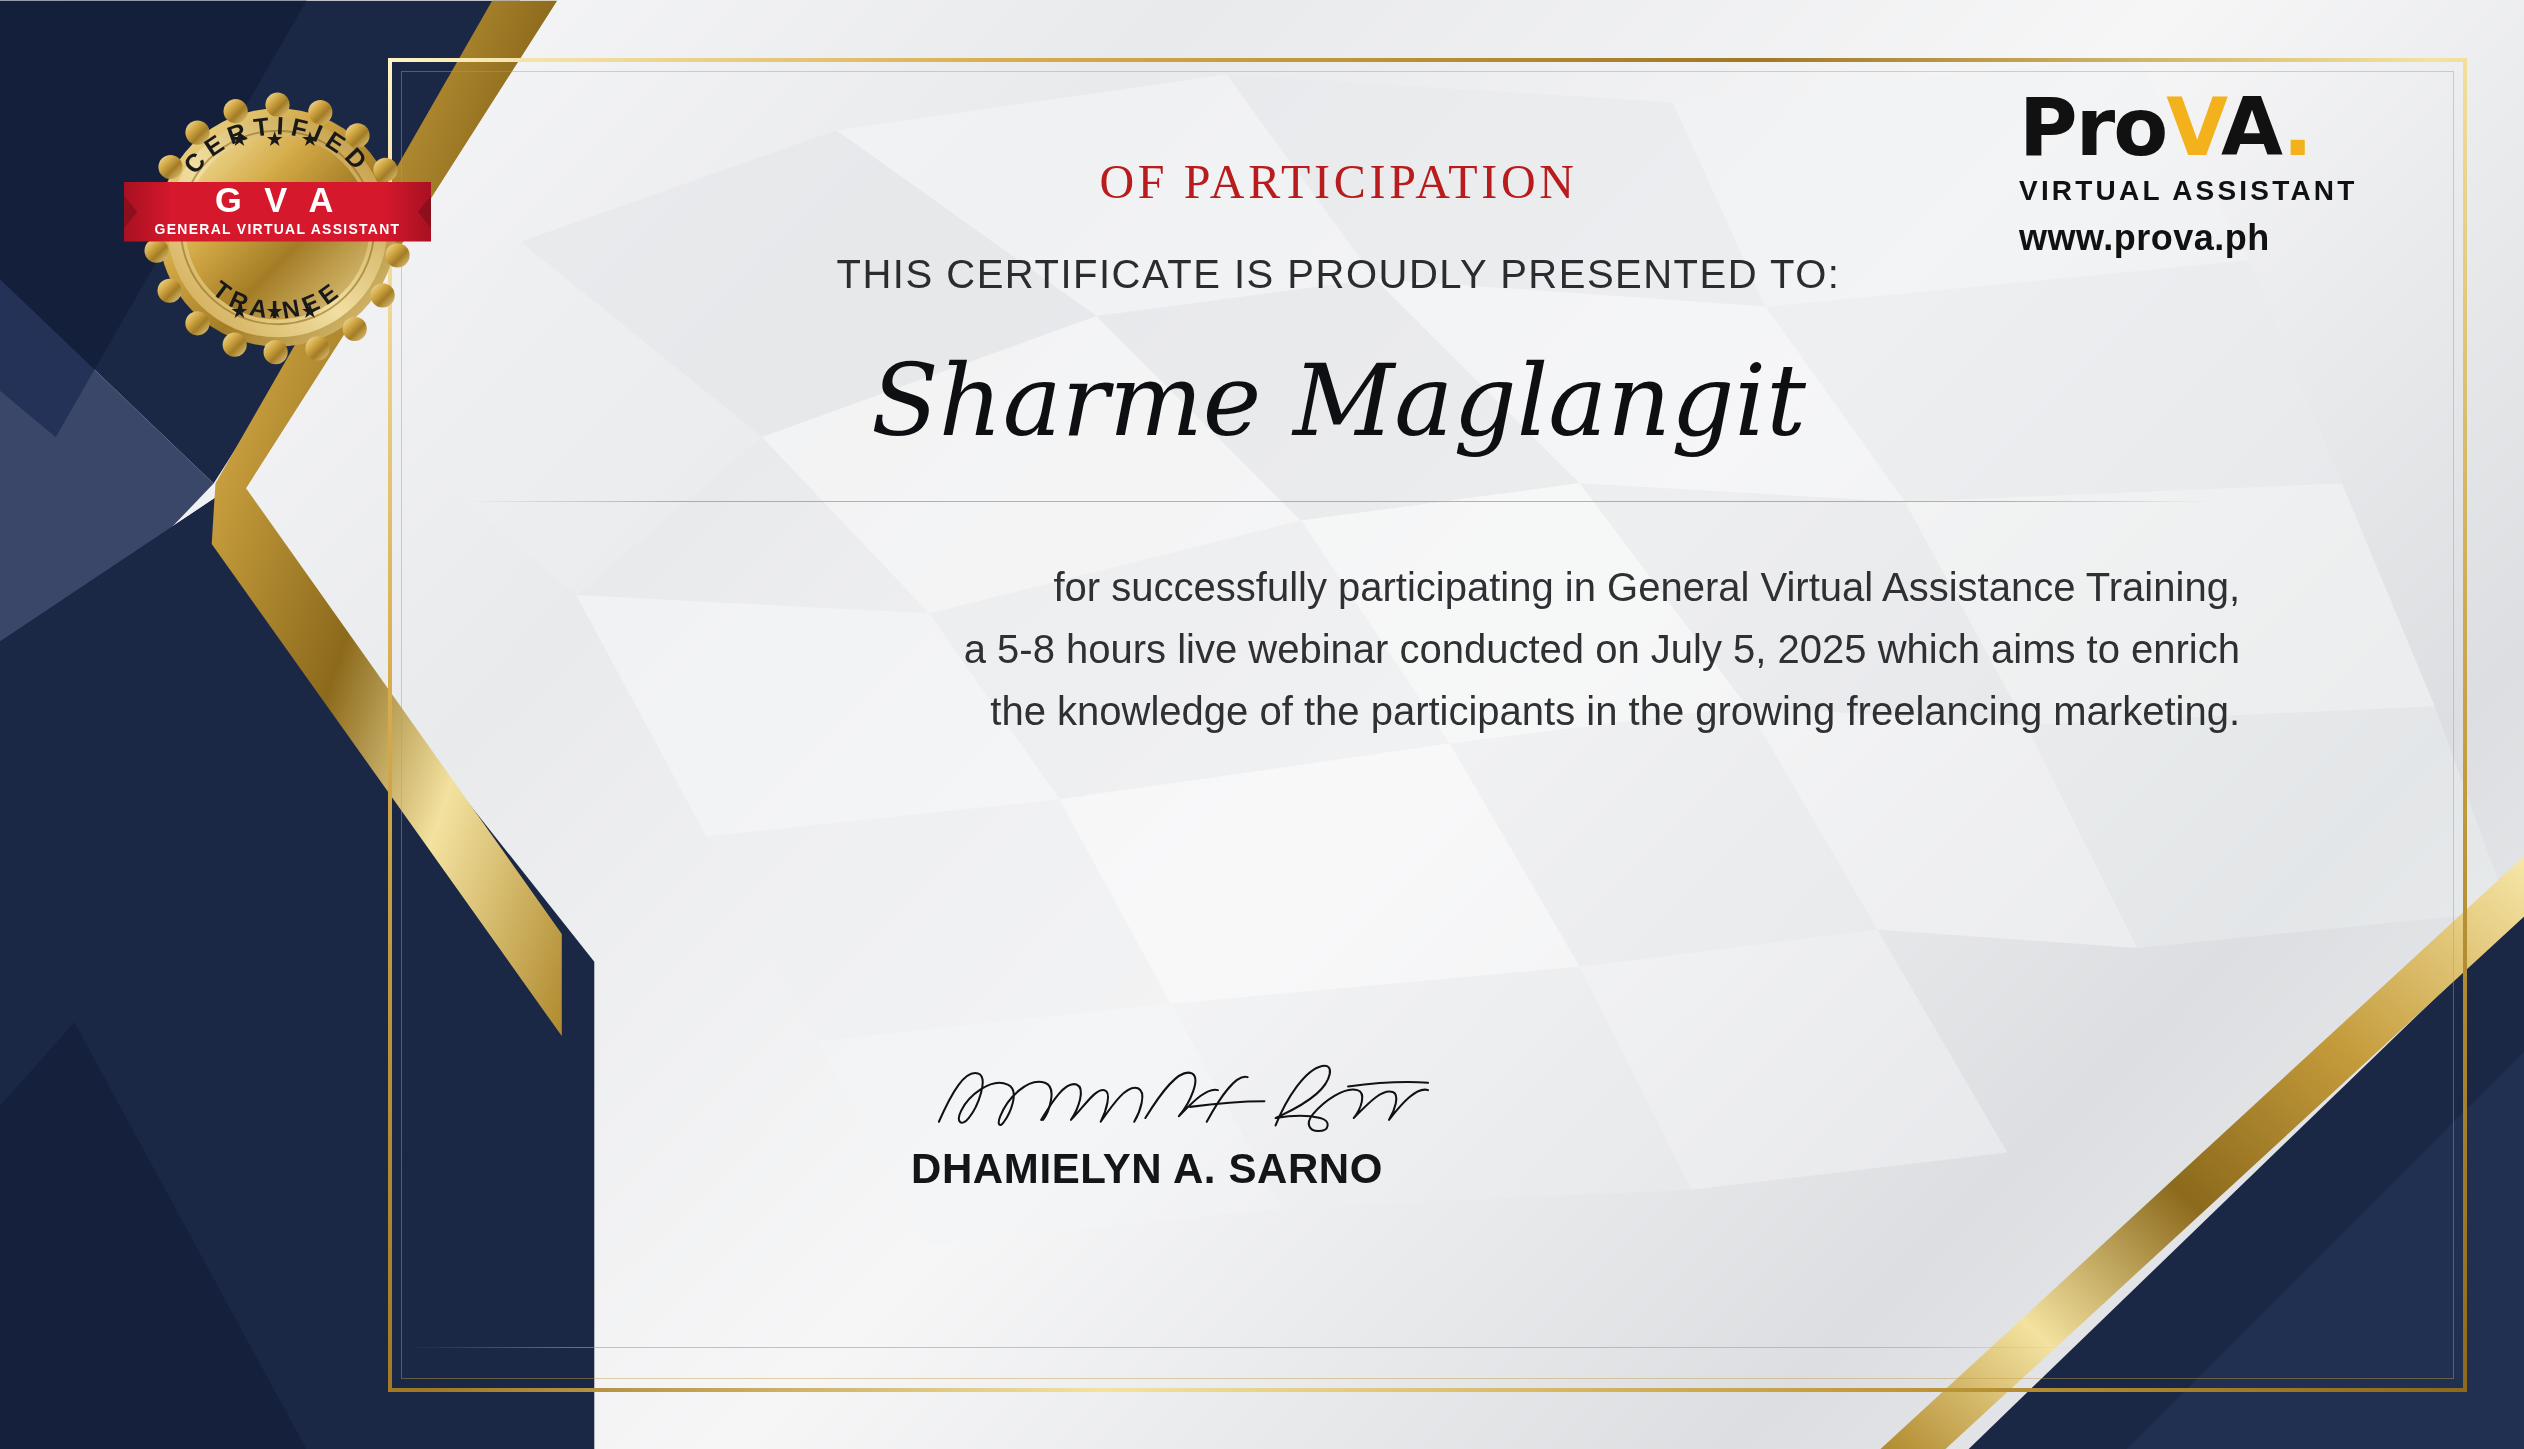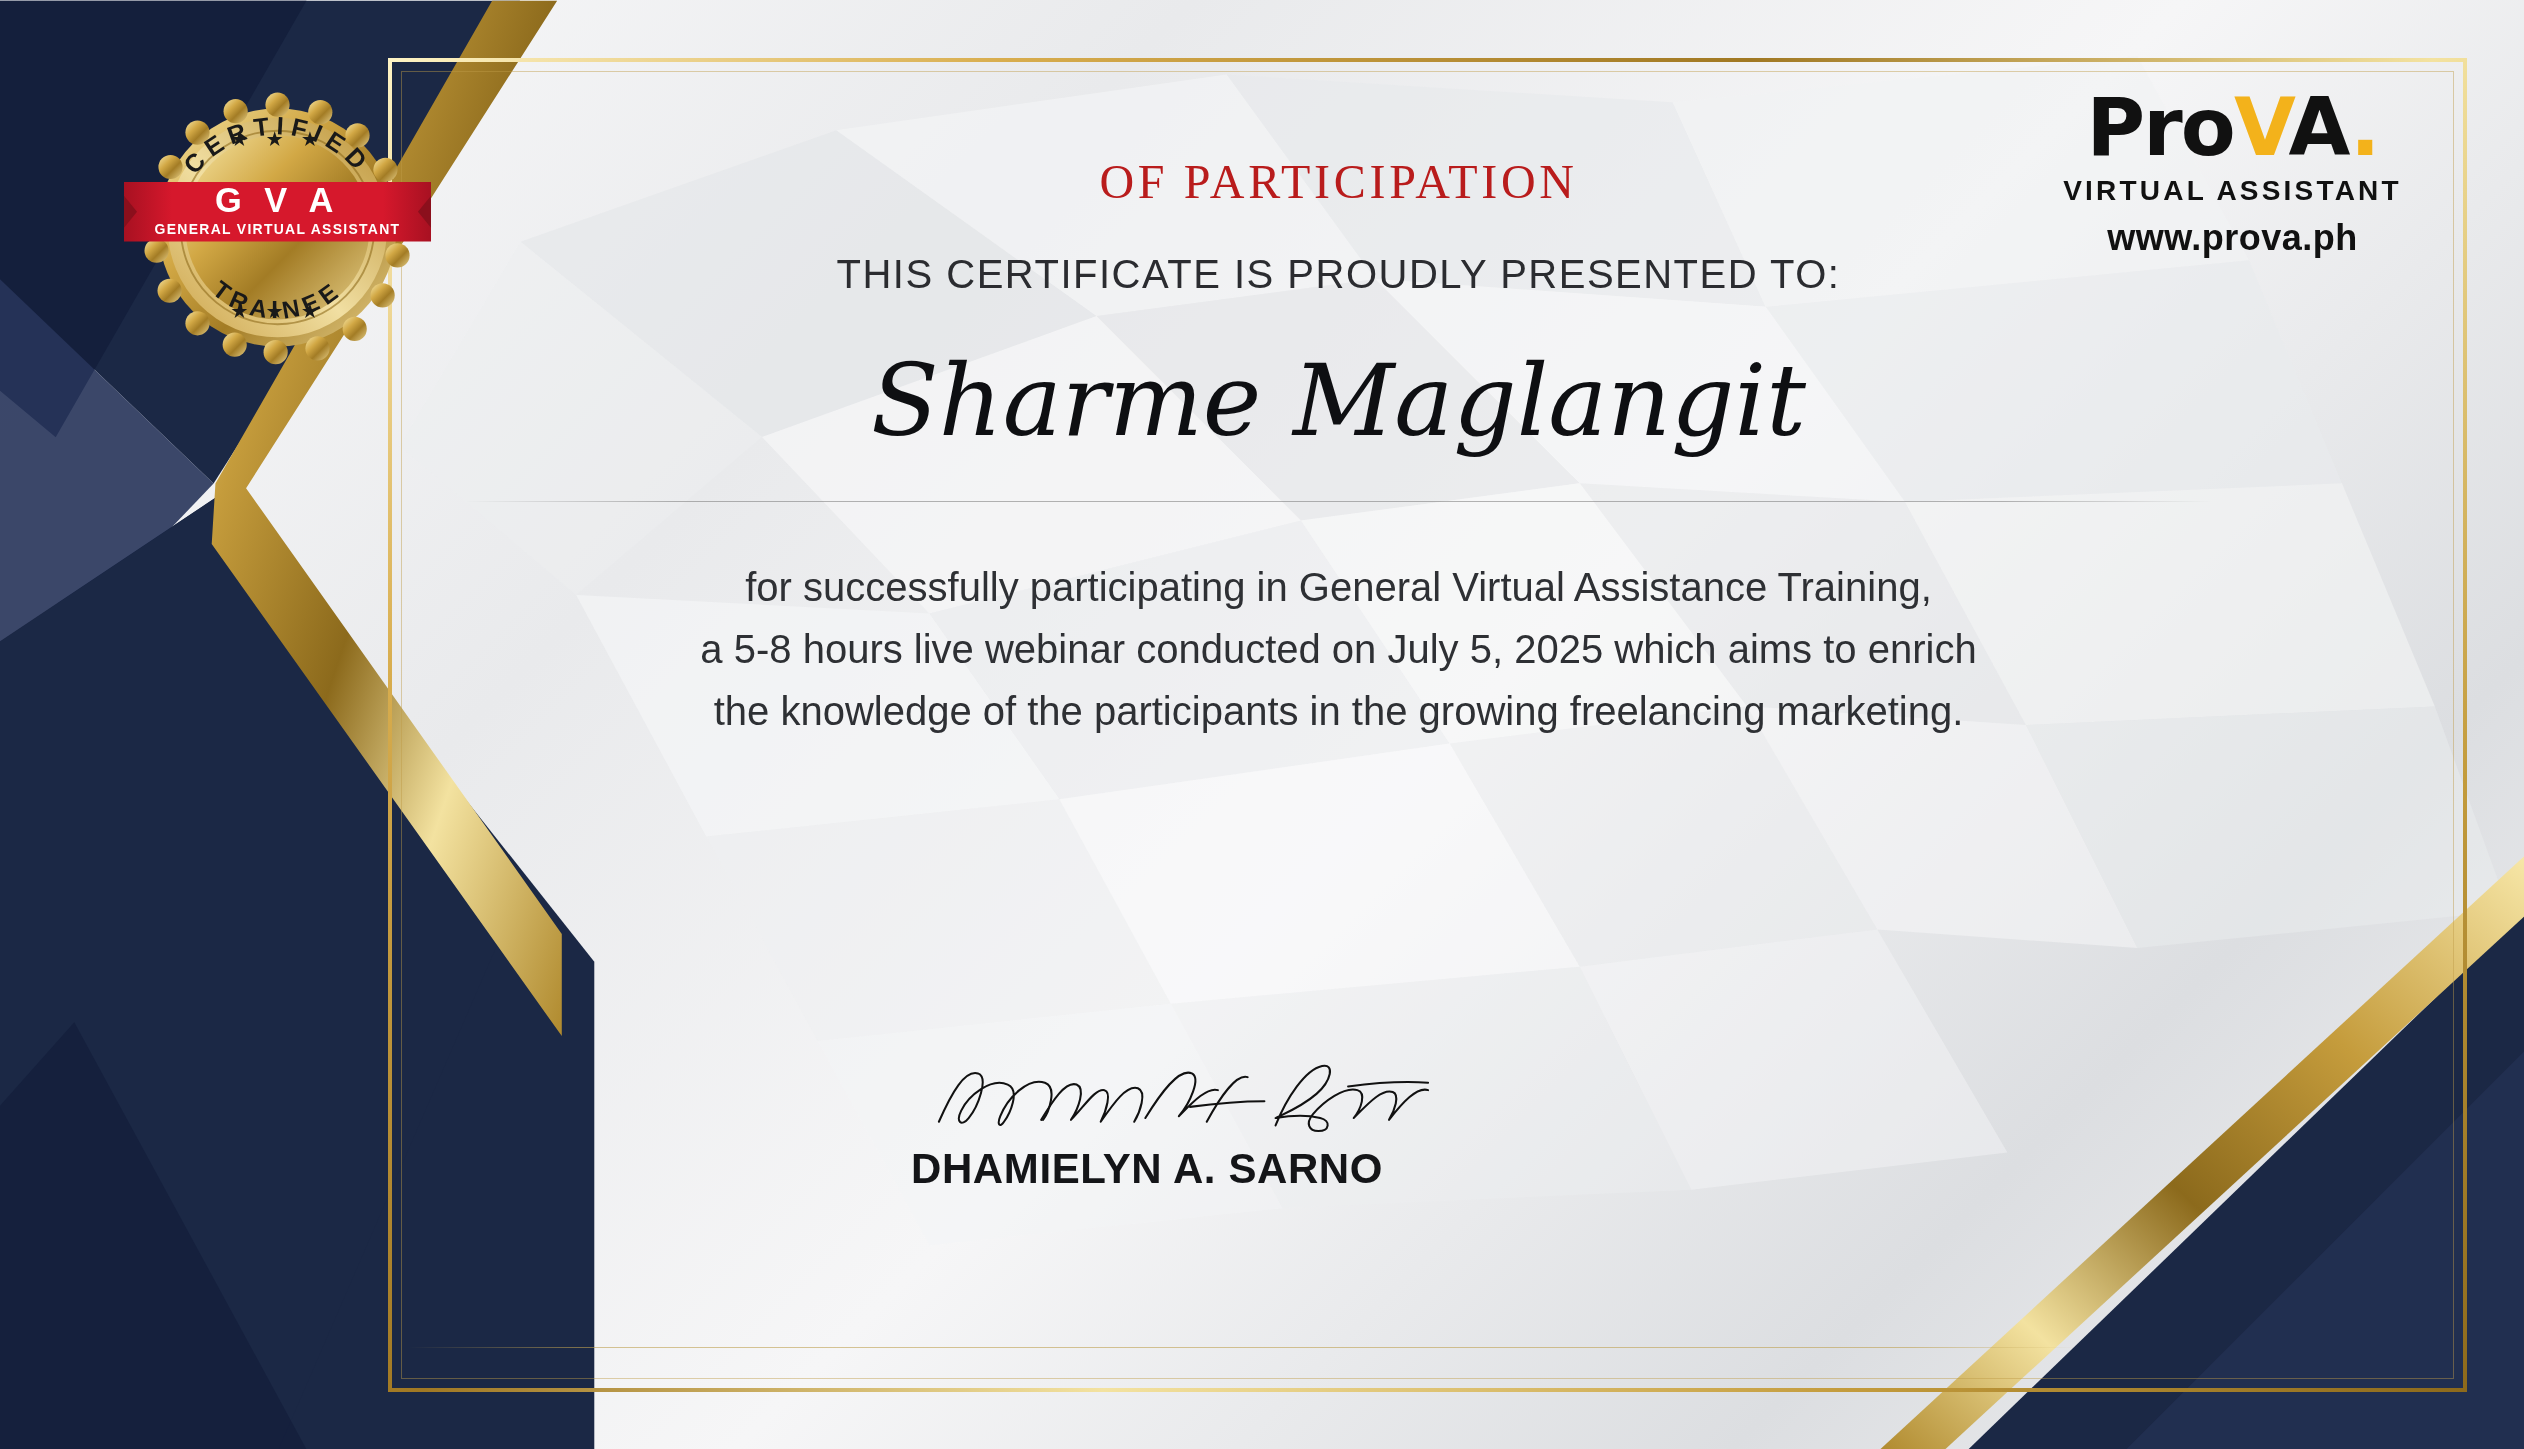--- a/index.html
+++ b/index.html
@@ -79,21 +79,20 @@
     height: 307px;
   }
   .seal svg { display:block; }
 
   
   .logo {
     position: absolute;
     right: 79px;
     top: 88px;
     width: 427px;
-    text-align: center;
     color: #111;
   }
   .logo-mark {
     font-family: "DejaVu Sans", sans-serif;
     font-weight: 700;
     font-size: 80px;
     letter-spacing: -1.9px;
     line-height: 1;
     white-space: nowrap;
   }
@@ -161,20 +160,21 @@
     height: 0.9px;
     margin: 45px auto 0 auto;
     background: linear-gradient(to right, rgba(120,120,120,0) 0%, rgba(120,120,120,0.55) 12%, rgba(120,120,120,0.55) 88%, rgba(120,120,120,0) 100%);
   }
   .body-text {
     font-family: "Liberation Sans", sans-serif;
     font-size: 40px;
     line-height: 1.55;
     color: #2e3034;
     margin-top: 54px;
+    text-align: right;
   }
   .body-text div { white-space: nowrap; }
 
   
   .sig-block {
     position: absolute;
     left: 911px;
     top: 1036px;
     width: 855px;
     text-align: left;

